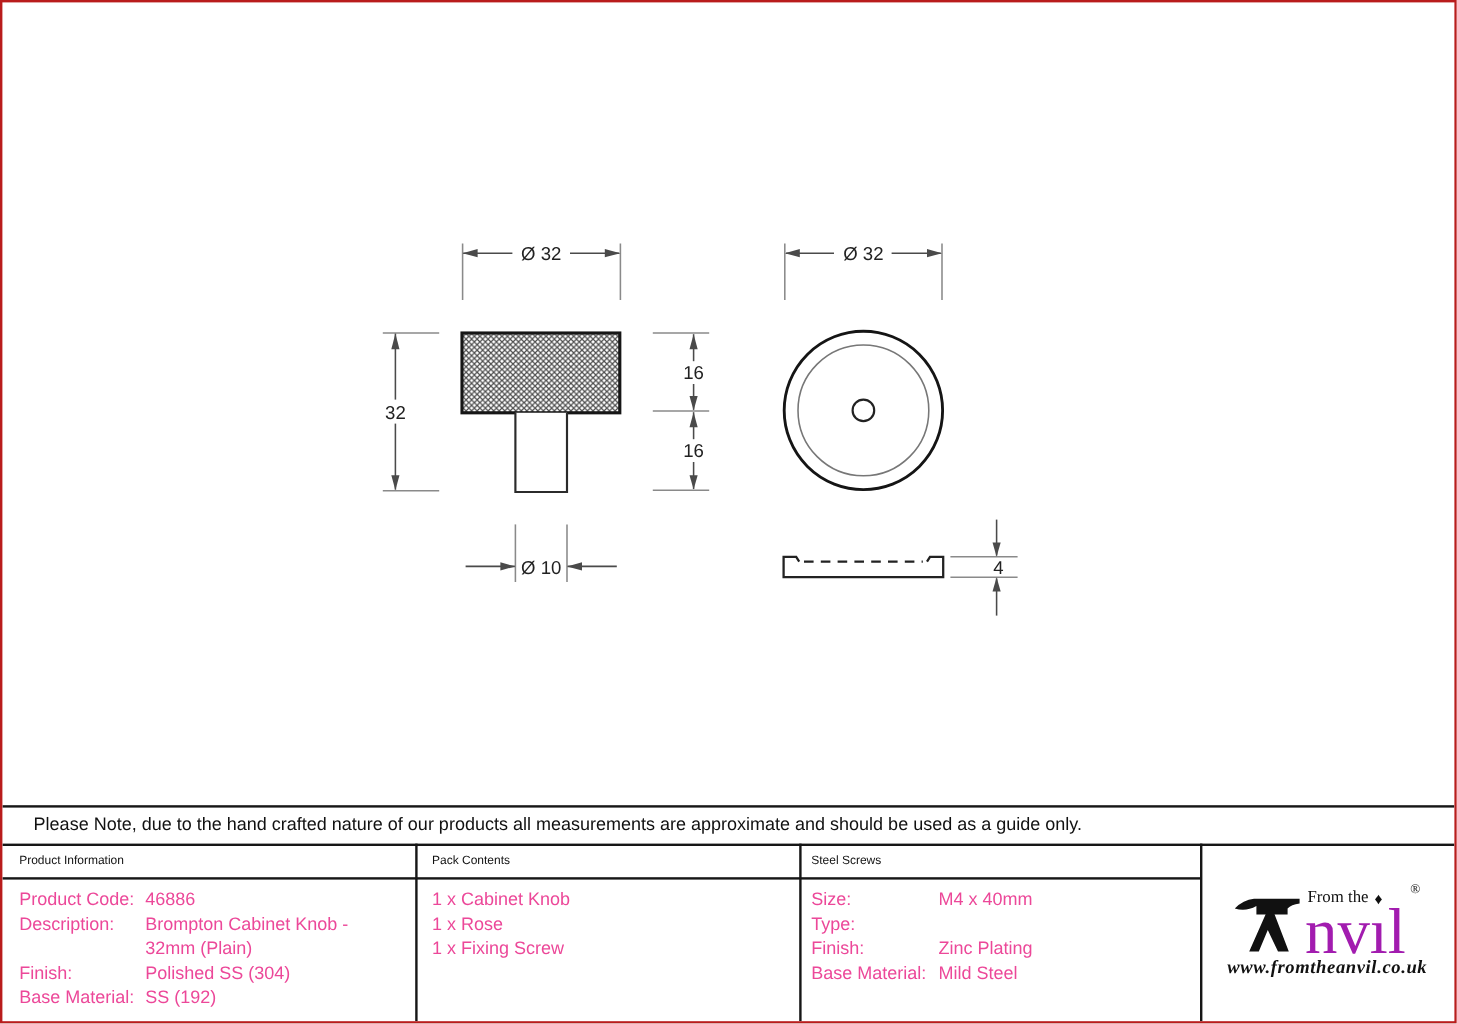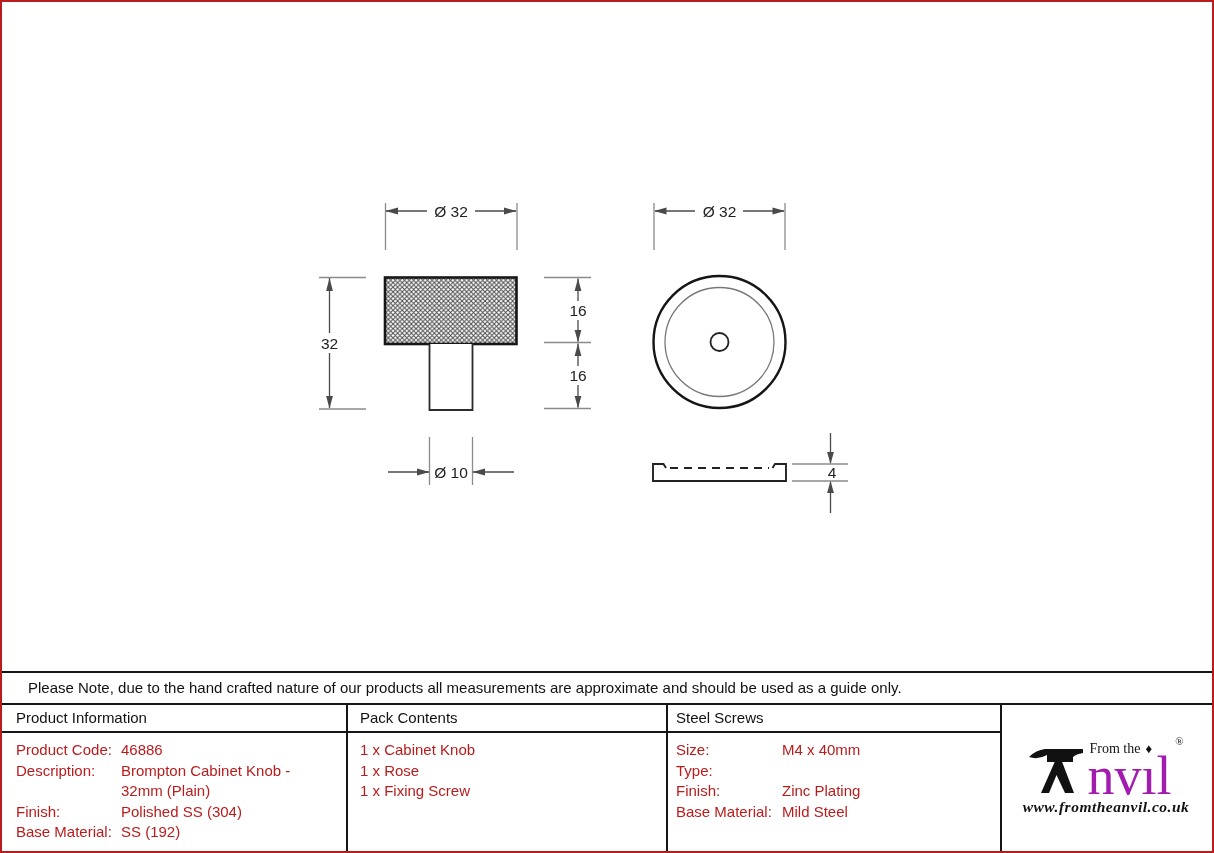--- a/index.html
+++ b/index.html
@@ -19,24 +19,24 @@
   .hline { position:absolute; height:2px; background:#161616; }
   .vline { position:absolute; width:2px; background:#161616; }
   
   .note-row {
     position:absolute; left:12px; top:671px; width:100%; height:39px;
     line-height:30px; padding-left:14px; font-size:15px; color:#111;
   }
   
   .col-header {
     position:absolute; top:702px; height:27px; line-height:27px;
-    font-size:15px; color:#111;
-  }
-  
-  .cell-body { position:absolute; top:738px; font-size:15px; color:#b91c1c; }
+    font-size:10px; color:#111;
+  }
+  
+  .cell-body { position:absolute; top:738px; font-size:15px; color:#ec4899; }
   .kv-row { display:grid; line-height:20.5px; }
   .kv-pi { grid-template-columns:105px 205px; }
   .kv-fs { grid-template-columns:106px 1fr; }
   .list-line { line-height:20.5px; }
   
   .logo-cell {
     position:absolute; left:998px; top:703px; right:0; bottom:0;
     display:flex; flex-direction:column; align-items:center; justify-content:center;
   }
   .logo-main { display:flex; align-items:flex-end; }

